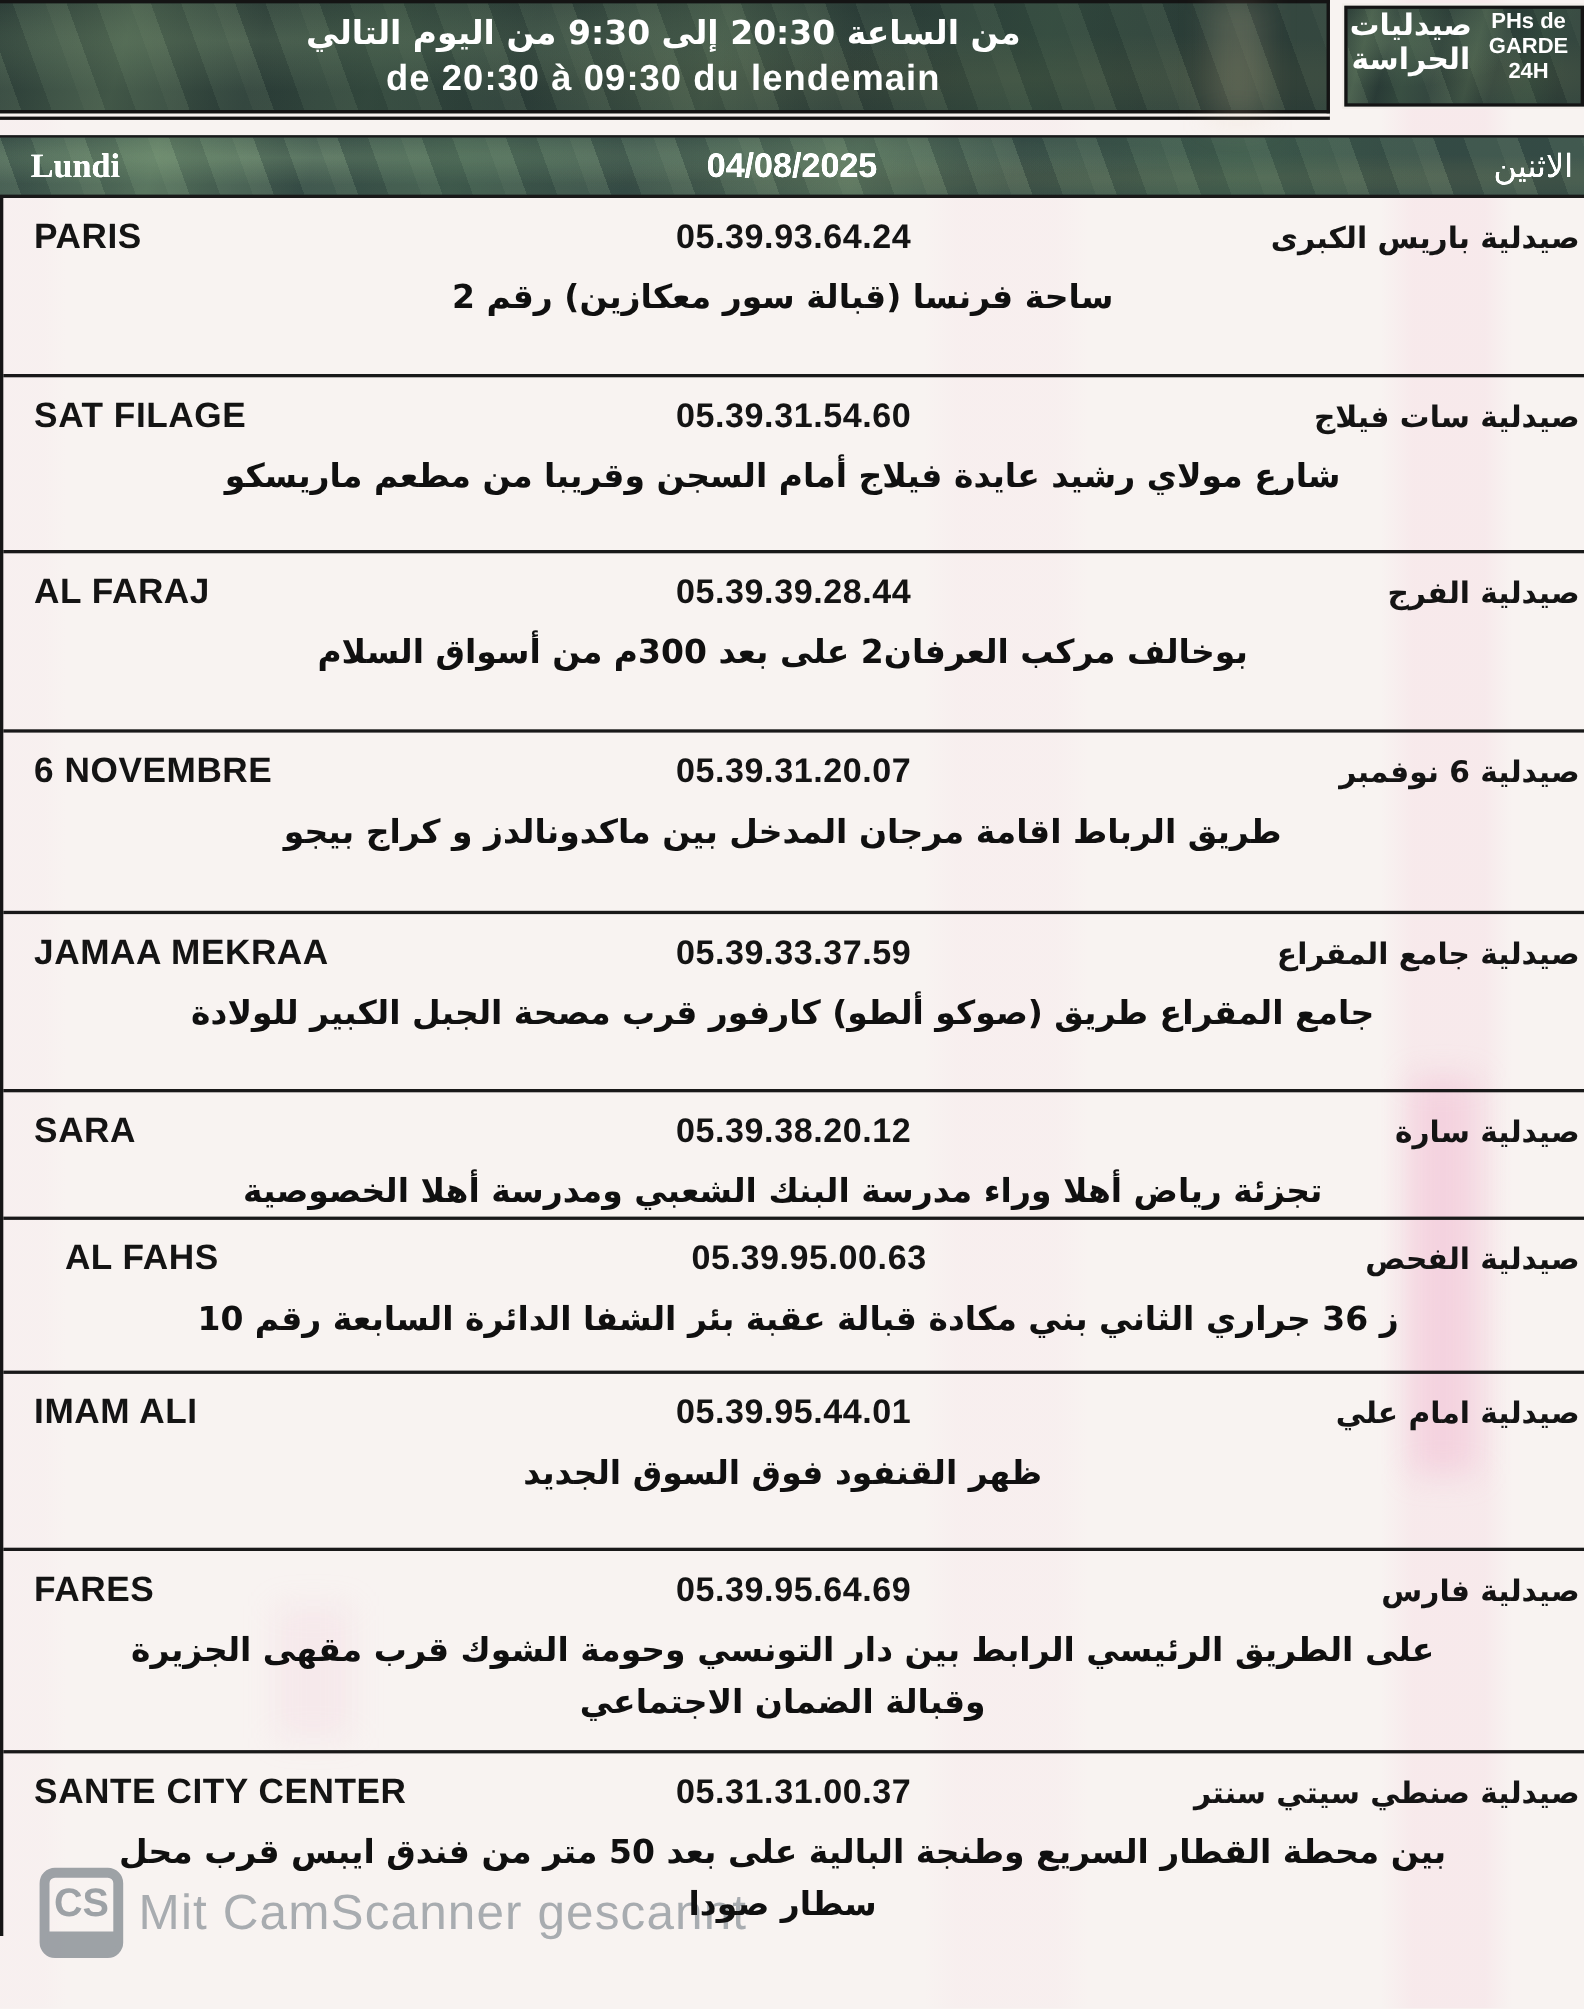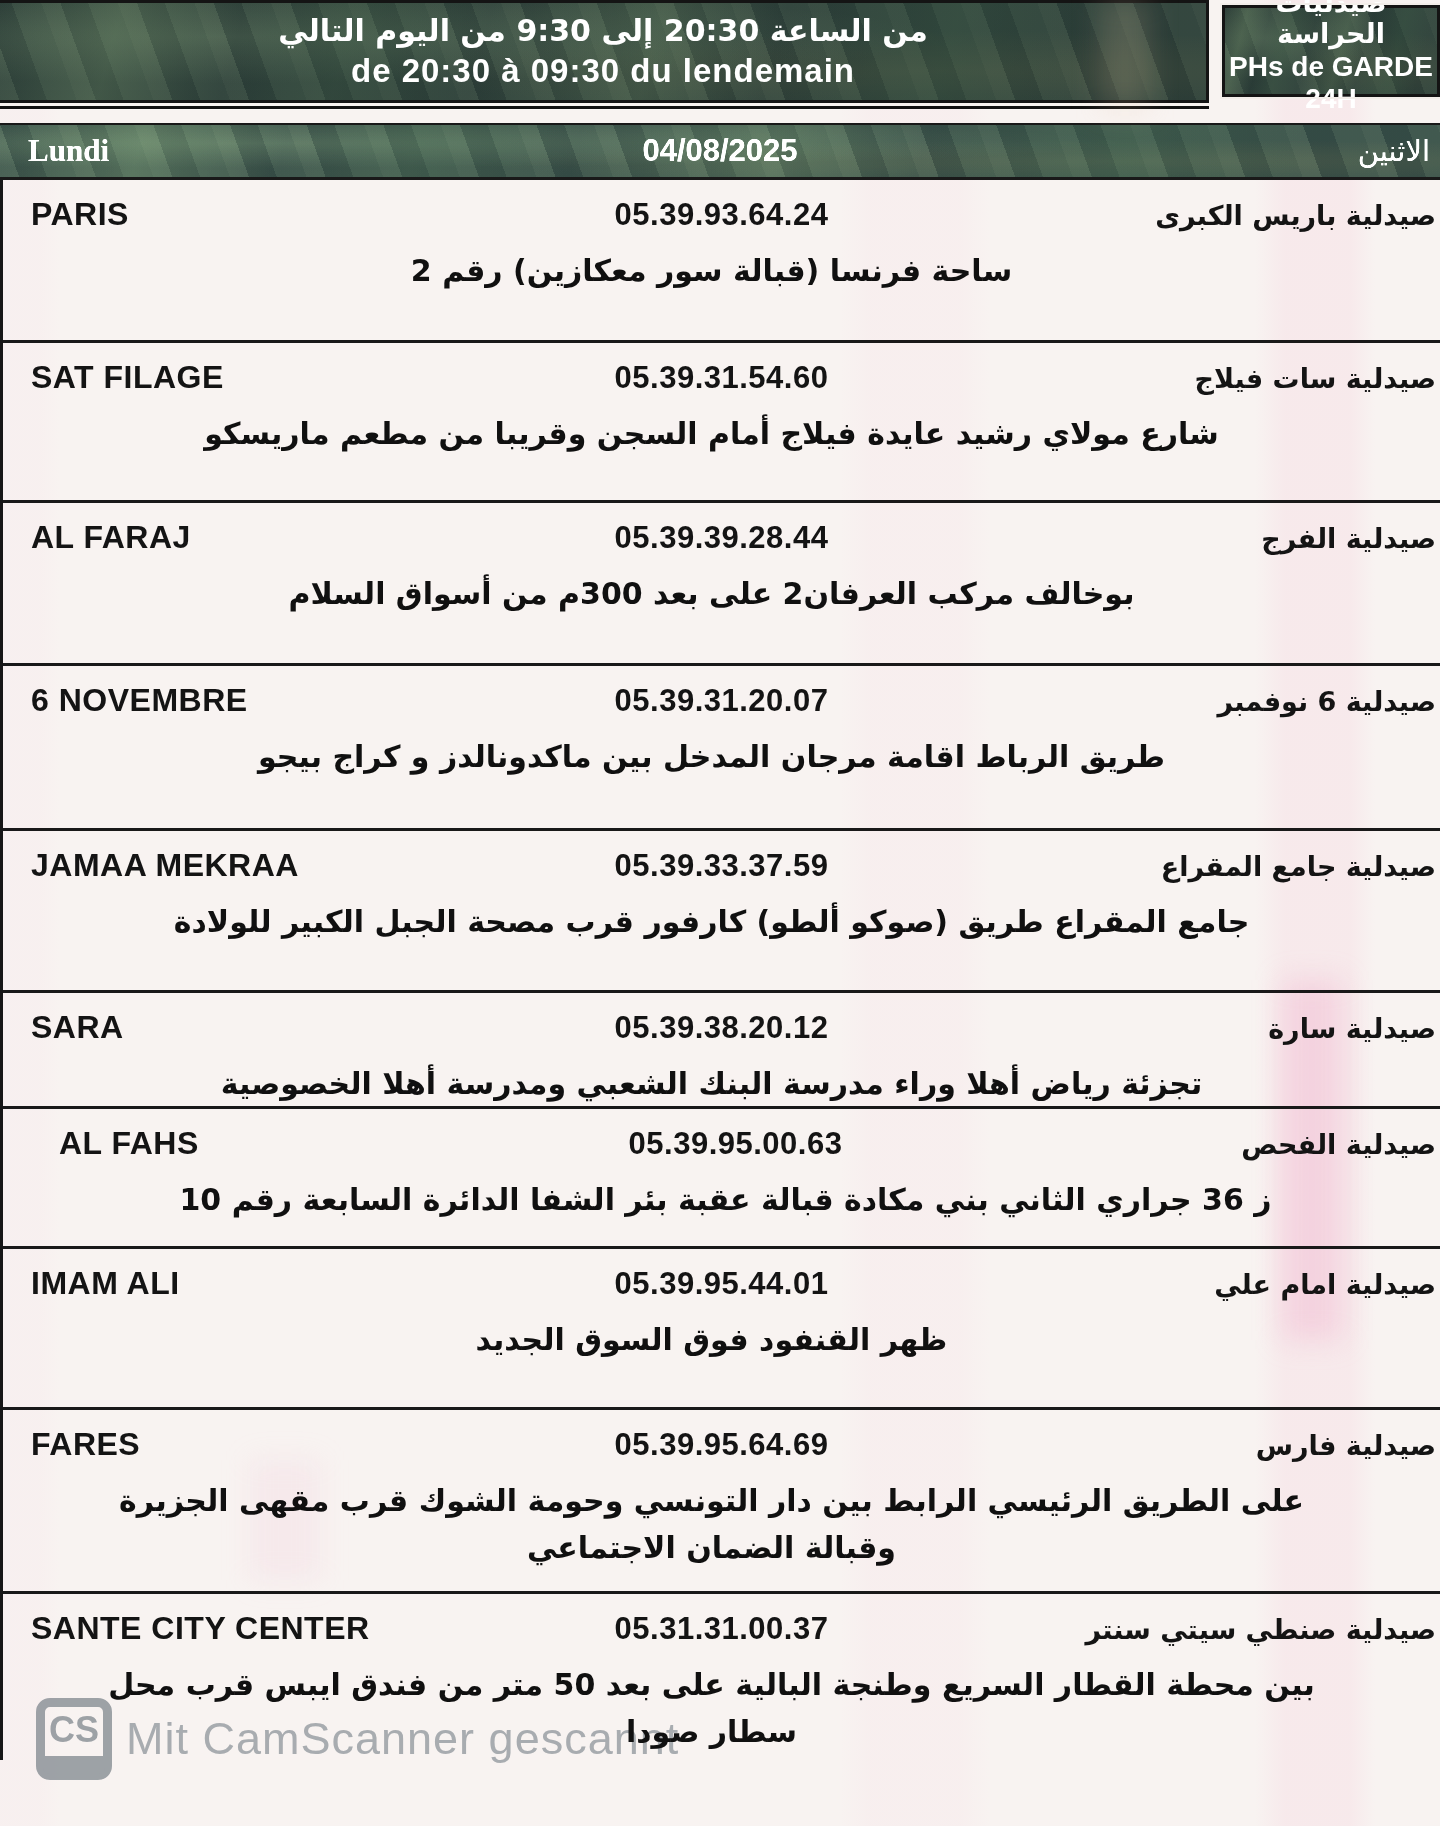--- a/index.html
+++ b/index.html
@@ -41,24 +41,24 @@
     box-shadow:0 3px 0 #f6f1ee, 0 6px 0 #101010;
     color:#fff;text-align:center;
     display:flex;flex-direction:column;justify-content:center;gap:4px;
   }
   .hdr-left .l1{font-size:30px;font-weight:bold;}
   .hdr-left .l2{font-size:33px;font-weight:bold;letter-spacing:1px;}
   .hdr-right{
     position:absolute;left:1222px;top:5px;width:212px;height:86px;
     border:3px solid #141414;outline:2px solid #f3eeea;
     color:#fff;text-align:center;
-    display:flex;flex-direction:column;justify-content:center;gap:2px;
+    display:flex;justify-content:center;gap:2px;
   }
   .hdr-right .l1{font-size:27px;font-weight:bold;}
-  .hdr-right .l2{font-size:28px;font-weight:bold;}
+  .hdr-right .l2{font-size:20px;font-weight:bold;}
 
   
   .day-bar{
     position:absolute;left:0;top:123px;width:1440px;height:57px;
     border-top:2px solid #141414;border-bottom:3px solid #141414;
     box-sizing:border-box;
     color:#fff;display:grid;grid-template-columns:1fr auto 1fr;align-items:center;
     filter:brightness(1.25);
   }
   .day-bar .day-fr{justify-self:start;padding-left:28px;font-size:31px;font-weight:bold;font-family:Liberation Serif, serif;}

